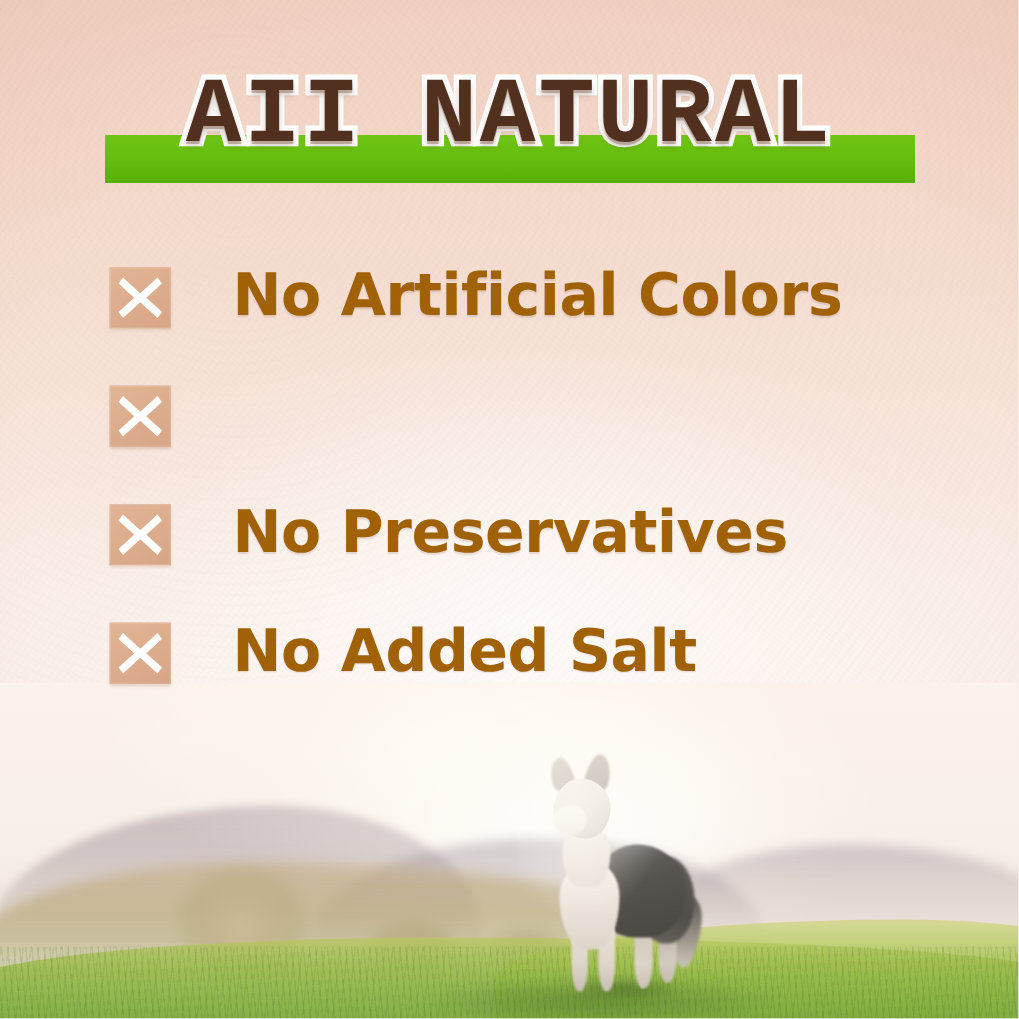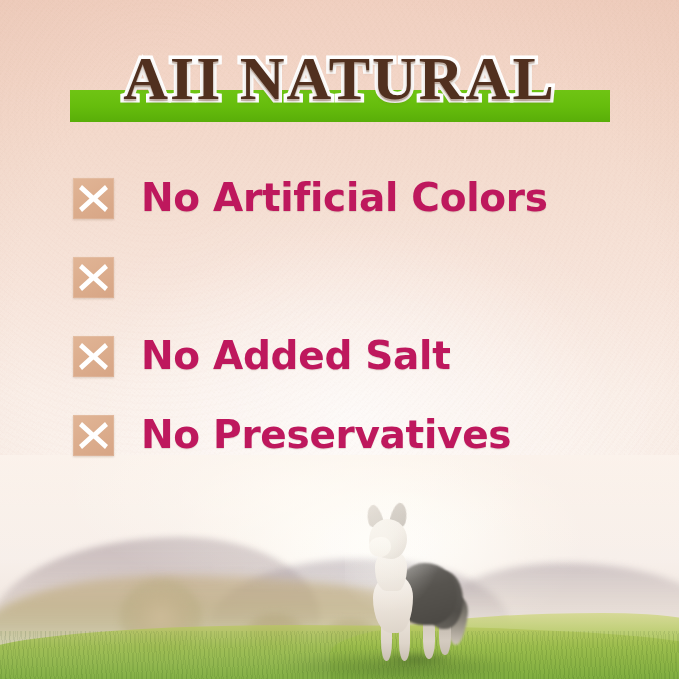--- a/index.html
+++ b/index.html
@@ -415,21 +415,21 @@
     width: 540px;
     height: 32px;
     background: linear-gradient(to bottom, #6fc414 0%, #66bd0d 50%, #59ae08 100%);
   }
   .title-text {
     position: absolute;
     left: 0;
     right: 0;
     top: 47px;
     text-align: center;
-    font-family: Liberation Serif, serif;
+    font-family: Liberation Mono, monospace;
     font-weight: bold;
     font-size: 62px;
     line-height: 62px;
     letter-spacing: 2px;
     color: #51301f;
     -webkit-text-stroke: 7px #ffffff;
     paint-order: stroke fill;
     text-shadow:
       0 2px 0 rgba(120,80,55,0.35),
       0 3px 4px rgba(90,60,40,0.28);
@@ -458,27 +458,27 @@
       0 1px 2px rgba(150,110,85,0.28),
       inset 0 0 0 1px rgba(255,255,255,0.12);
   }
   .x-box svg {
     display: block;
     width: 41px;
     height: 41px;
   }
   .feature-label {
     position: absolute;
-    left: 68px;
+    left: 82px;
     top: -4px;
     font-family: "DejaVu Sans", sans-serif;
     font-weight: bold;
     font-size: 39px;
     line-height: 48px;
-    color: #be185d;
+    color: #a16207;
     letter-spacing: -0.3px;
     white-space: nowrap;
     text-shadow: 0 1px 1px rgba(140,110,95,0.22);
   }
 </style>
 </head>
 <body>
 
 <div id="card">
 
@@ -544,26 +544,26 @@
         </svg>
       </div>
     </div>
 
     <div class="feature-row">
       <div class="x-box">
         <svg viewBox="0 0 41 41" aria-hidden="true">
           <path d="M9 7 L20.5 17.5 L32 7 L35 11 L24.5 20.5 L35 30 L32 34 L20.5 23.5 L9 34 L6 30 L16.5 20.5 L6 11 Z" fill="#ffffff"></path>
         </svg>
       </div>
-      <div class="feature-label">No Added Salt</div>
+      <div class="feature-label">No Preservatives</div>
     </div>
 
     <div class="feature-row">
       <div class="x-box">
         <svg viewBox="0 0 41 41" aria-hidden="true">
           <path d="M9 7 L20.5 17.5 L32 7 L35 11 L24.5 20.5 L35 30 L32 34 L20.5 23.5 L9 34 L6 30 L16.5 20.5 L6 11 Z" fill="#ffffff"></path>
         </svg>
       </div>
-      <div class="feature-label">No Preservatives</div>
+      <div class="feature-label">No Added Salt</div>
     </div>
 
   </div>
 </div>
 
 </body></html>

